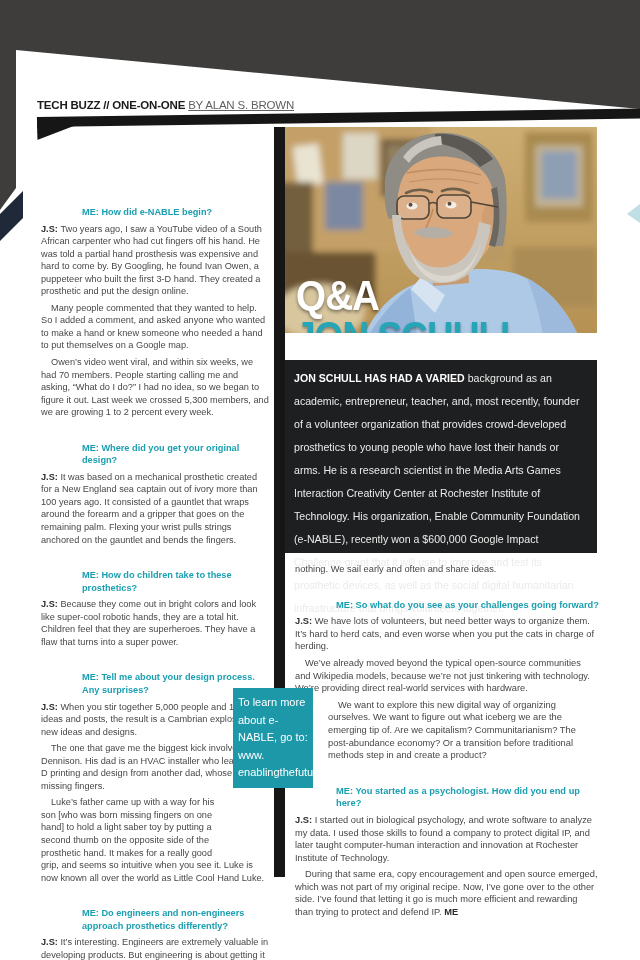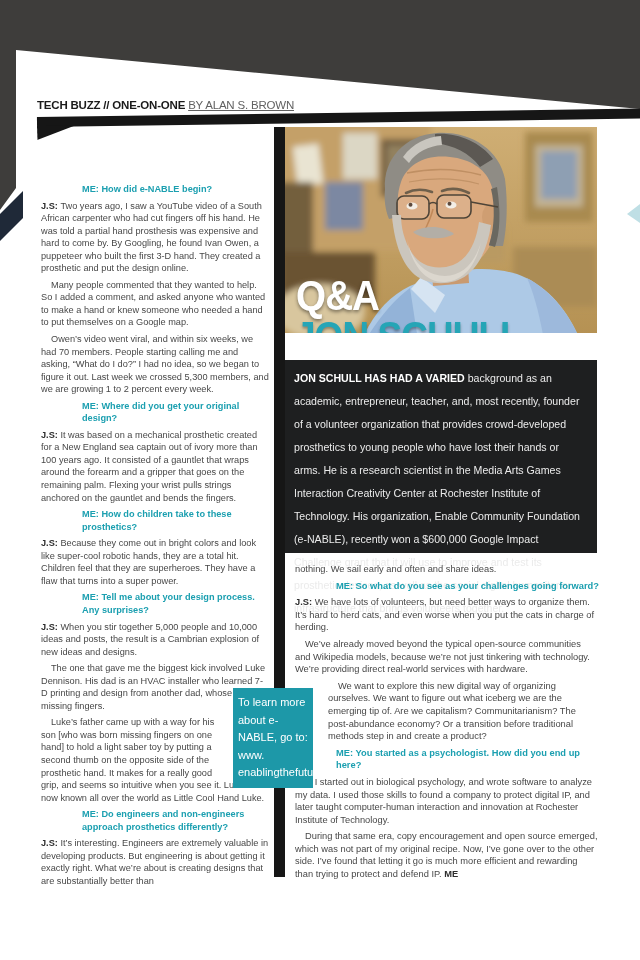--- a/index.html
+++ b/index.html
@@ -40,21 +40,21 @@
   
   .bio{position:absolute;left:285px;top:360px;width:312px;height:193px;background:#1e1f20;
        box-sizing:border-box;padding:7px 9px 0 9px;color:#ebebeb;font-size:10.6px;line-height:23px;}
   .bio b{color:#ffffff;}
 
   
   .col{position:absolute;color:#474747;}
   .col-left{left:37px;top:183px;width:236px;font-size:9.2px;line-height:12.55px;}
   .col-right{left:291px;top:559px;width:311px;font-size:9.3px;line-height:12.6px;}
   .col p{margin:4px;}
-  .col p.q{color:#1b9fb0;font-weight:bold;margin:0 0 1px 0;padding-left:45px;}
+  .col p.q{color:#1b9fb0;font-weight:bold;margin:23px 0 1px 0;padding-left:45px;}
   .col p.a b{color:#2e2e2e;}
   .col p.ind{text-indent:10px;}
   .col p.indent-left{margin-left:37px;}
   .col .endmark{color:#1b9fb0;font-weight:bold;}
   .callout-spacer{float:right;width:44px;height:56px;margin-left:4px;}
 
   
   .callout{position:absolute;left:233px;top:688px;width:80px;min-height:58px;background:#1d98a8;
            box-sizing:border-box;padding:6px 5px;color:#ffffff;font-size:11px;line-height:1.6;
            z-index:5;}

